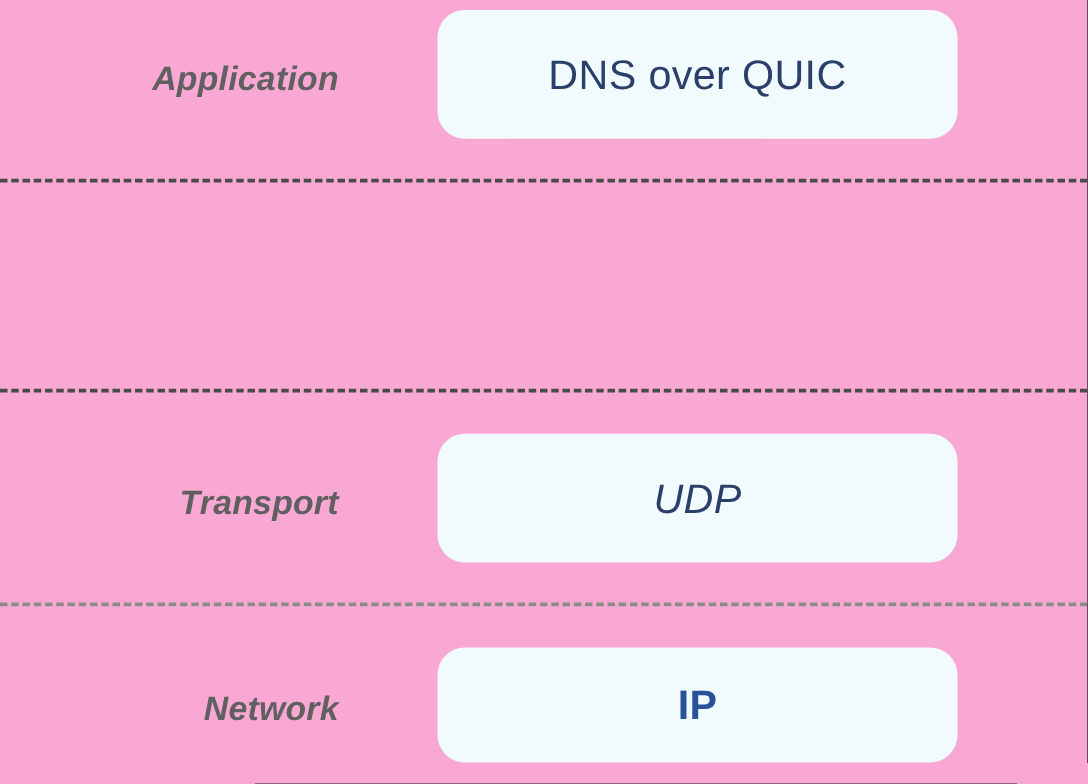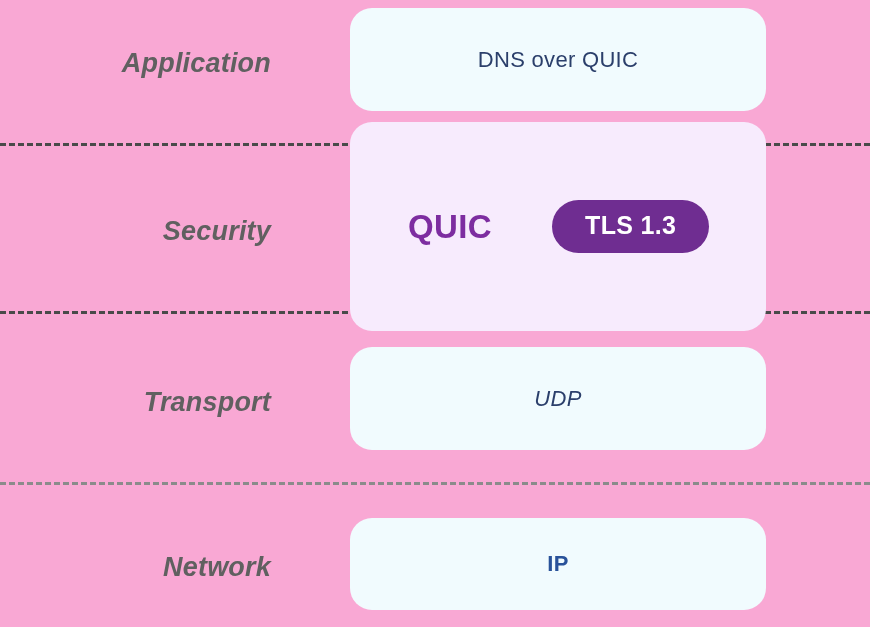--- a/index.html
+++ b/index.html
@@ -82,21 +82,21 @@
     top: 347px;
     height: 103px;
     font-style: italic;
   }
   .box-network {
     top: 518px;
     height: 92px;
   }
 
   .proto-text {
-    font-size: 22px;
+    font-size: 33px;
     color: #2b3f6b;
     letter-spacing: 0.3px;
     white-space: nowrap;
   }
   .proto-text.bold {
     font-weight: bold;
     color: #29529a;
   }
 
   
@@ -127,34 +127,27 @@
 </head>
 <body>
 
 <div id="stack-diagram">
 
   <div class="divider divider-1"></div>
   <div class="divider divider-2"></div>
   <div class="divider bright divider-3"></div>
 
   <div class="layer-label label-application">Application</div>
-  <div class="layer-label label-security">Security</div>
   <div class="layer-label label-network">Network</div>
   <div class="layer-label label-transport">Transport</div>
 
   <div class="proto-box light box-application">
     <span class="proto-text">DNS over QUIC</span>
   </div>
 
-  <div class="proto-box box-security">
-    <span class="quic-text">QUIC</span>
-    <div class="tls-pill">
-      <span class="tls-pill-text">TLS 1.3</span>
-    </div>
-  </div>
 
   <div class="proto-box light box-transport">
     <span class="proto-text">UDP</span>
   </div>
 
   <div class="proto-box light box-network">
     <span class="proto-text bold">IP</span>
   </div>
 
 </div>

